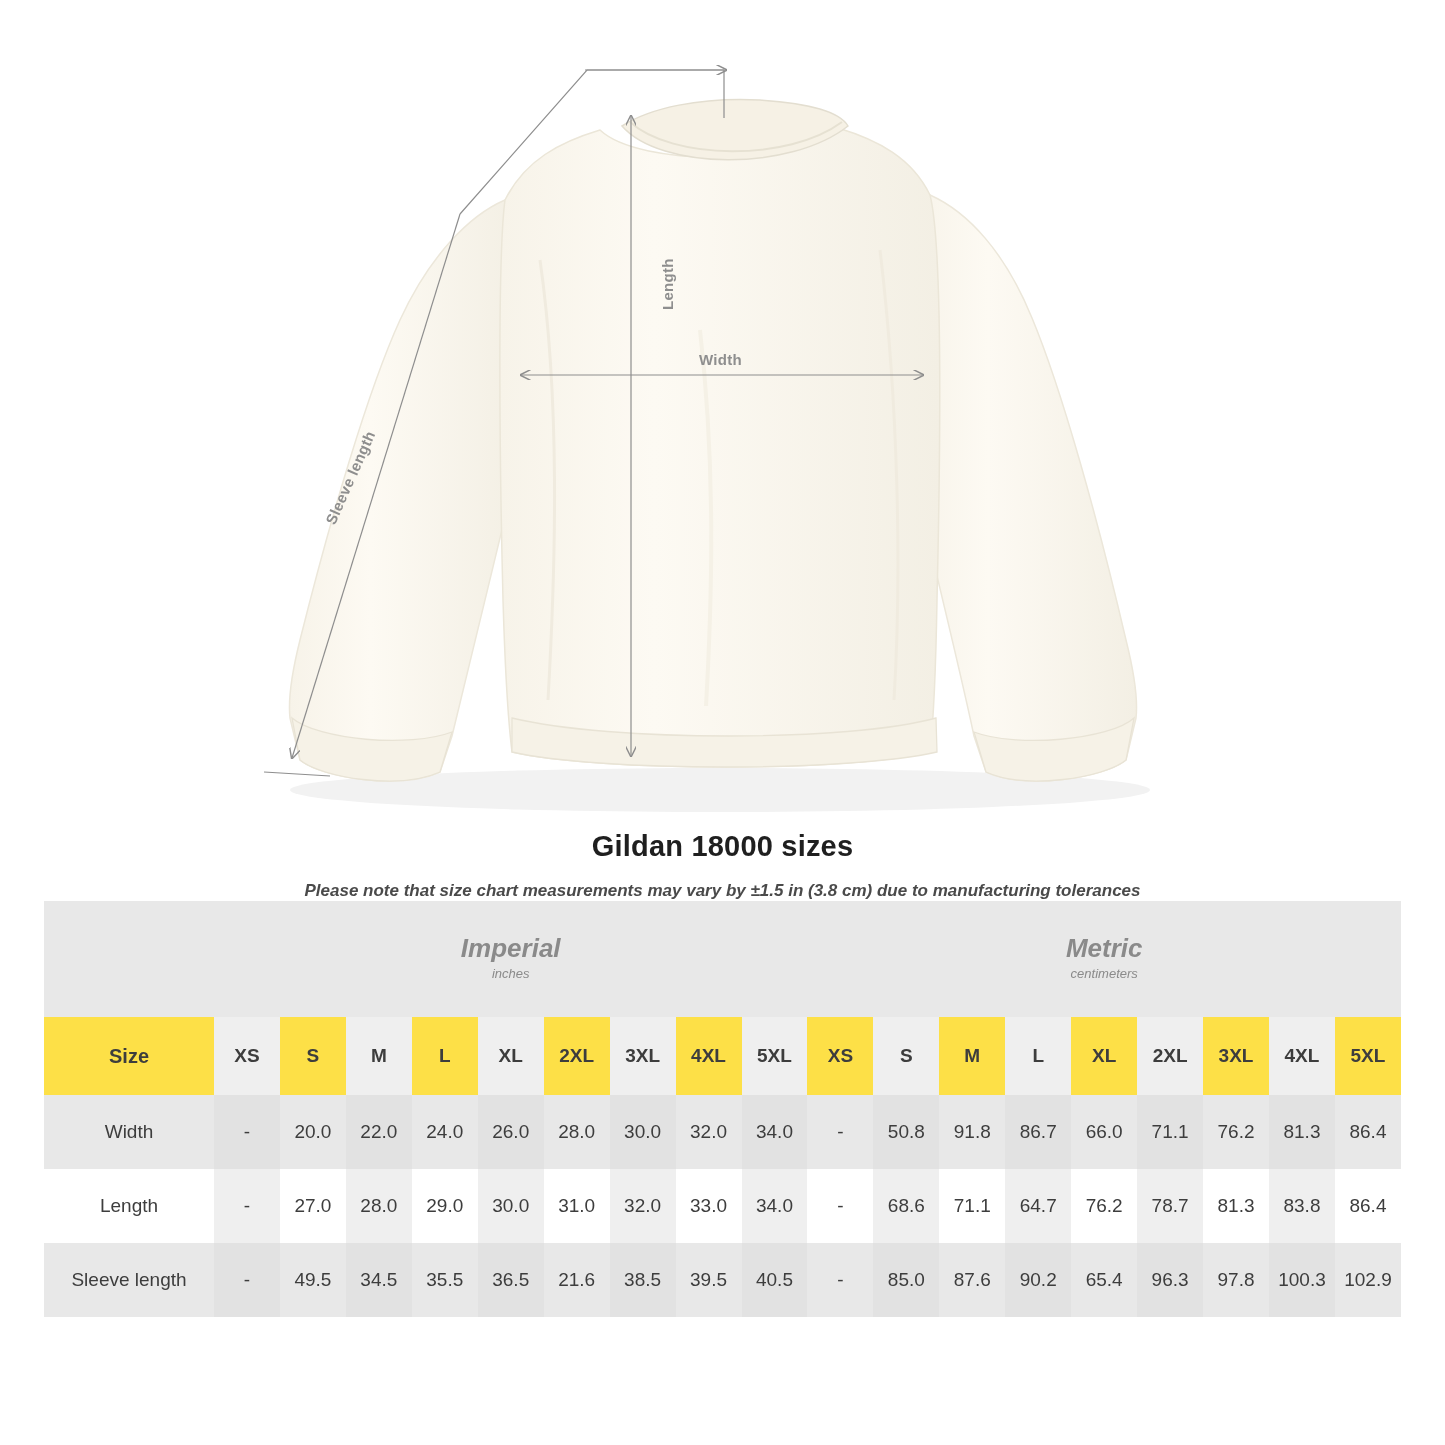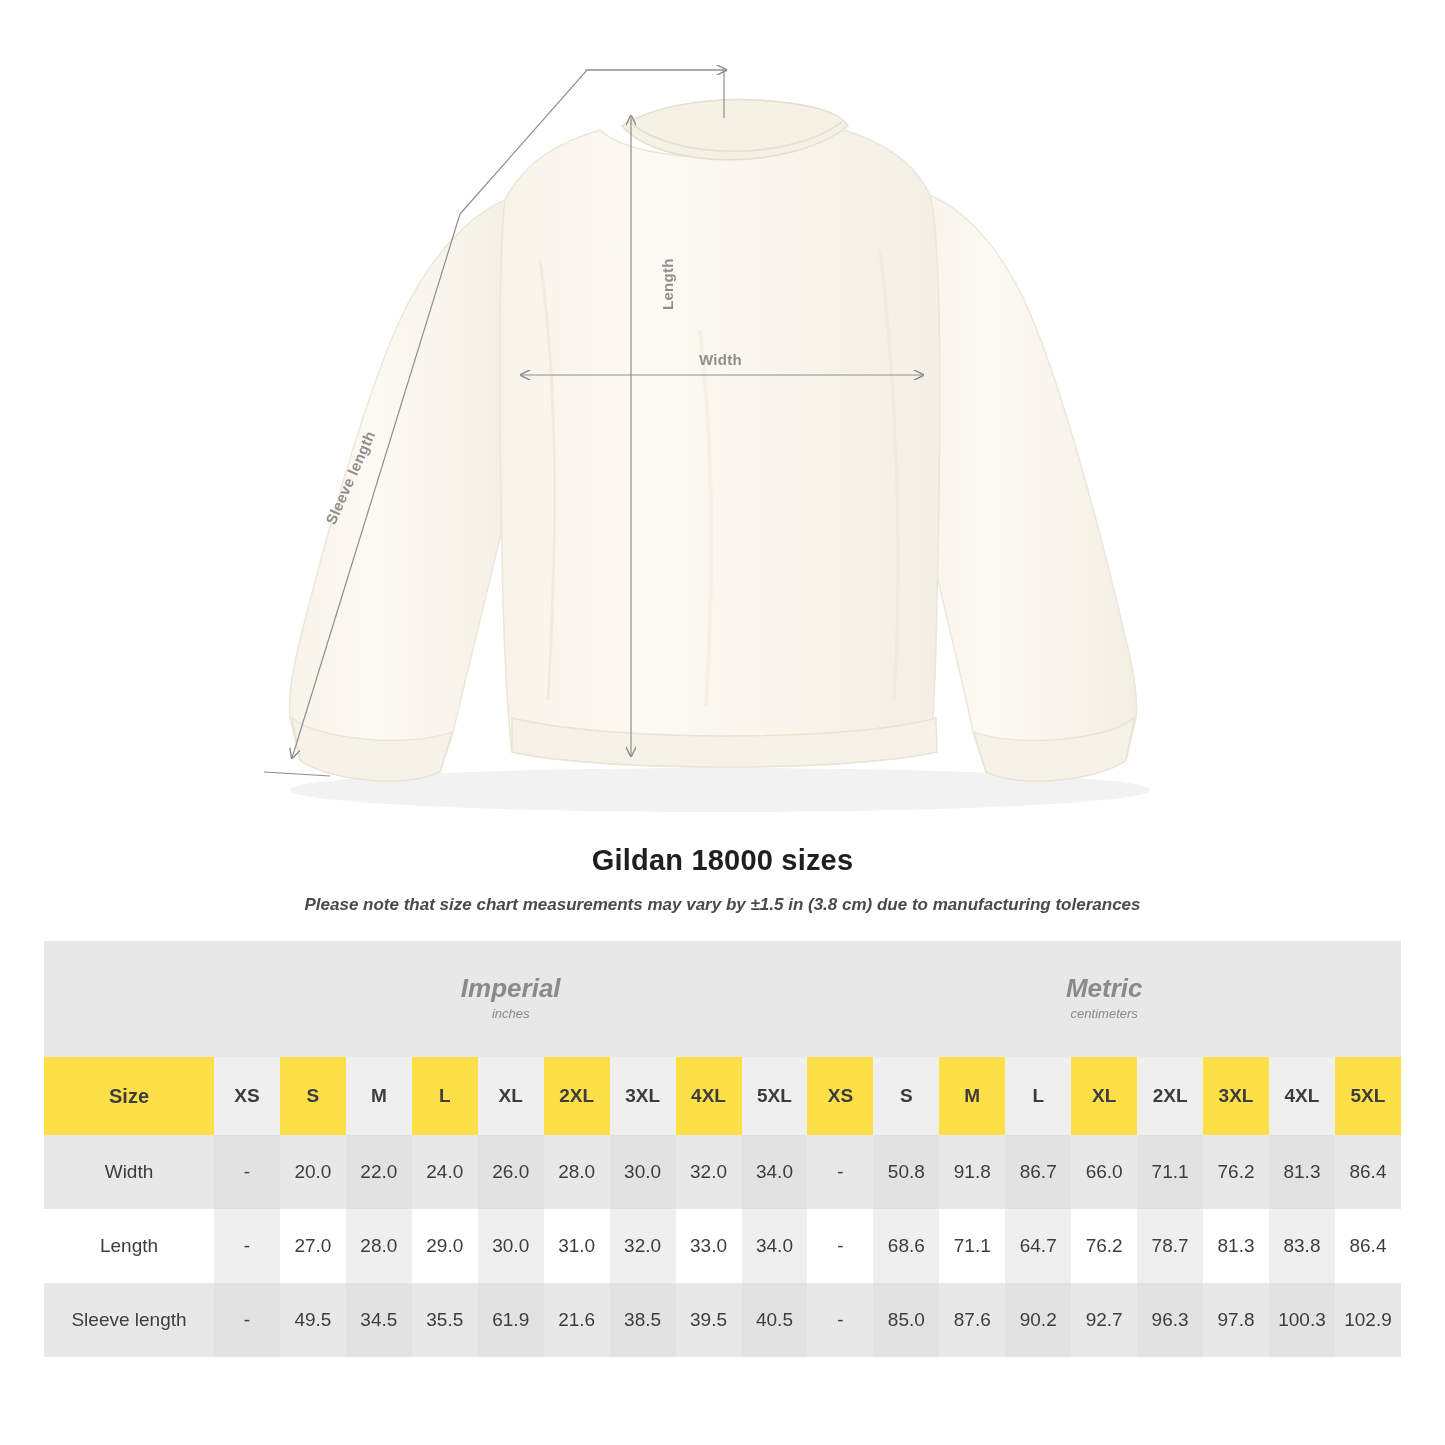--- a/index.html
+++ b/index.html
@@ -46,40 +46,38 @@
     transform-origin: left top;
   }
   .dim-label.sleeve {
     transform: rotate(-66deg);
     transform-origin: left top;
   }
 
   
   .title-block {
     text-align: center;
-    margin-top: 14px;
   }
   .chart-title {
     font-size: 29px;
     font-weight: bold;
     color: #1f1f1f;
     margin: 0;
     letter-spacing: 0.2px;
   }
   .chart-note {
     font-size: 17px;
     font-style: italic;
     color: #4a4a4a;
     margin-top: 18px;
     font-weight: bold;
   }
 
   
   .table-wrap {
-    margin-top: 26px;
     padding: 0 44px;
     box-sizing: border-box;
     width: 1445px;
   }
   table.size-table {
     border-collapse: collapse;
     width: 100%;
     table-layout: fixed;
   }
   table.size-table td,
@@ -314,30 +312,30 @@
           <td class="col-tint">83.8</td>
           <td>86.4</td>
         </tr>
 
         <tr class="band">
           <td class="row-label">Sleeve length</td>
           <td class="col-tint">-</td>
           <td>49.5</td>
           <td class="col-tint">34.5</td>
           <td>35.5</td>
-          <td class="col-tint">61.9</td>
+          <td class="col-tint">36.5</td>
           <td>21.6</td>
           <td class="col-tint">38.5</td>
           <td>39.5</td>
           <td class="col-tint">40.5</td>
           <td>-</td>
           <td class="col-tint">85.0</td>
           <td>87.6</td>
           <td class="col-tint">90.2</td>
-          <td>92.7</td>
+          <td>65.4</td>
           <td class="col-tint">96.3</td>
           <td>97.8</td>
           <td class="col-tint">100.3</td>
           <td>102.9</td>
         </tr>
       </tbody>
     </table>
   </div>
 
 </div>

